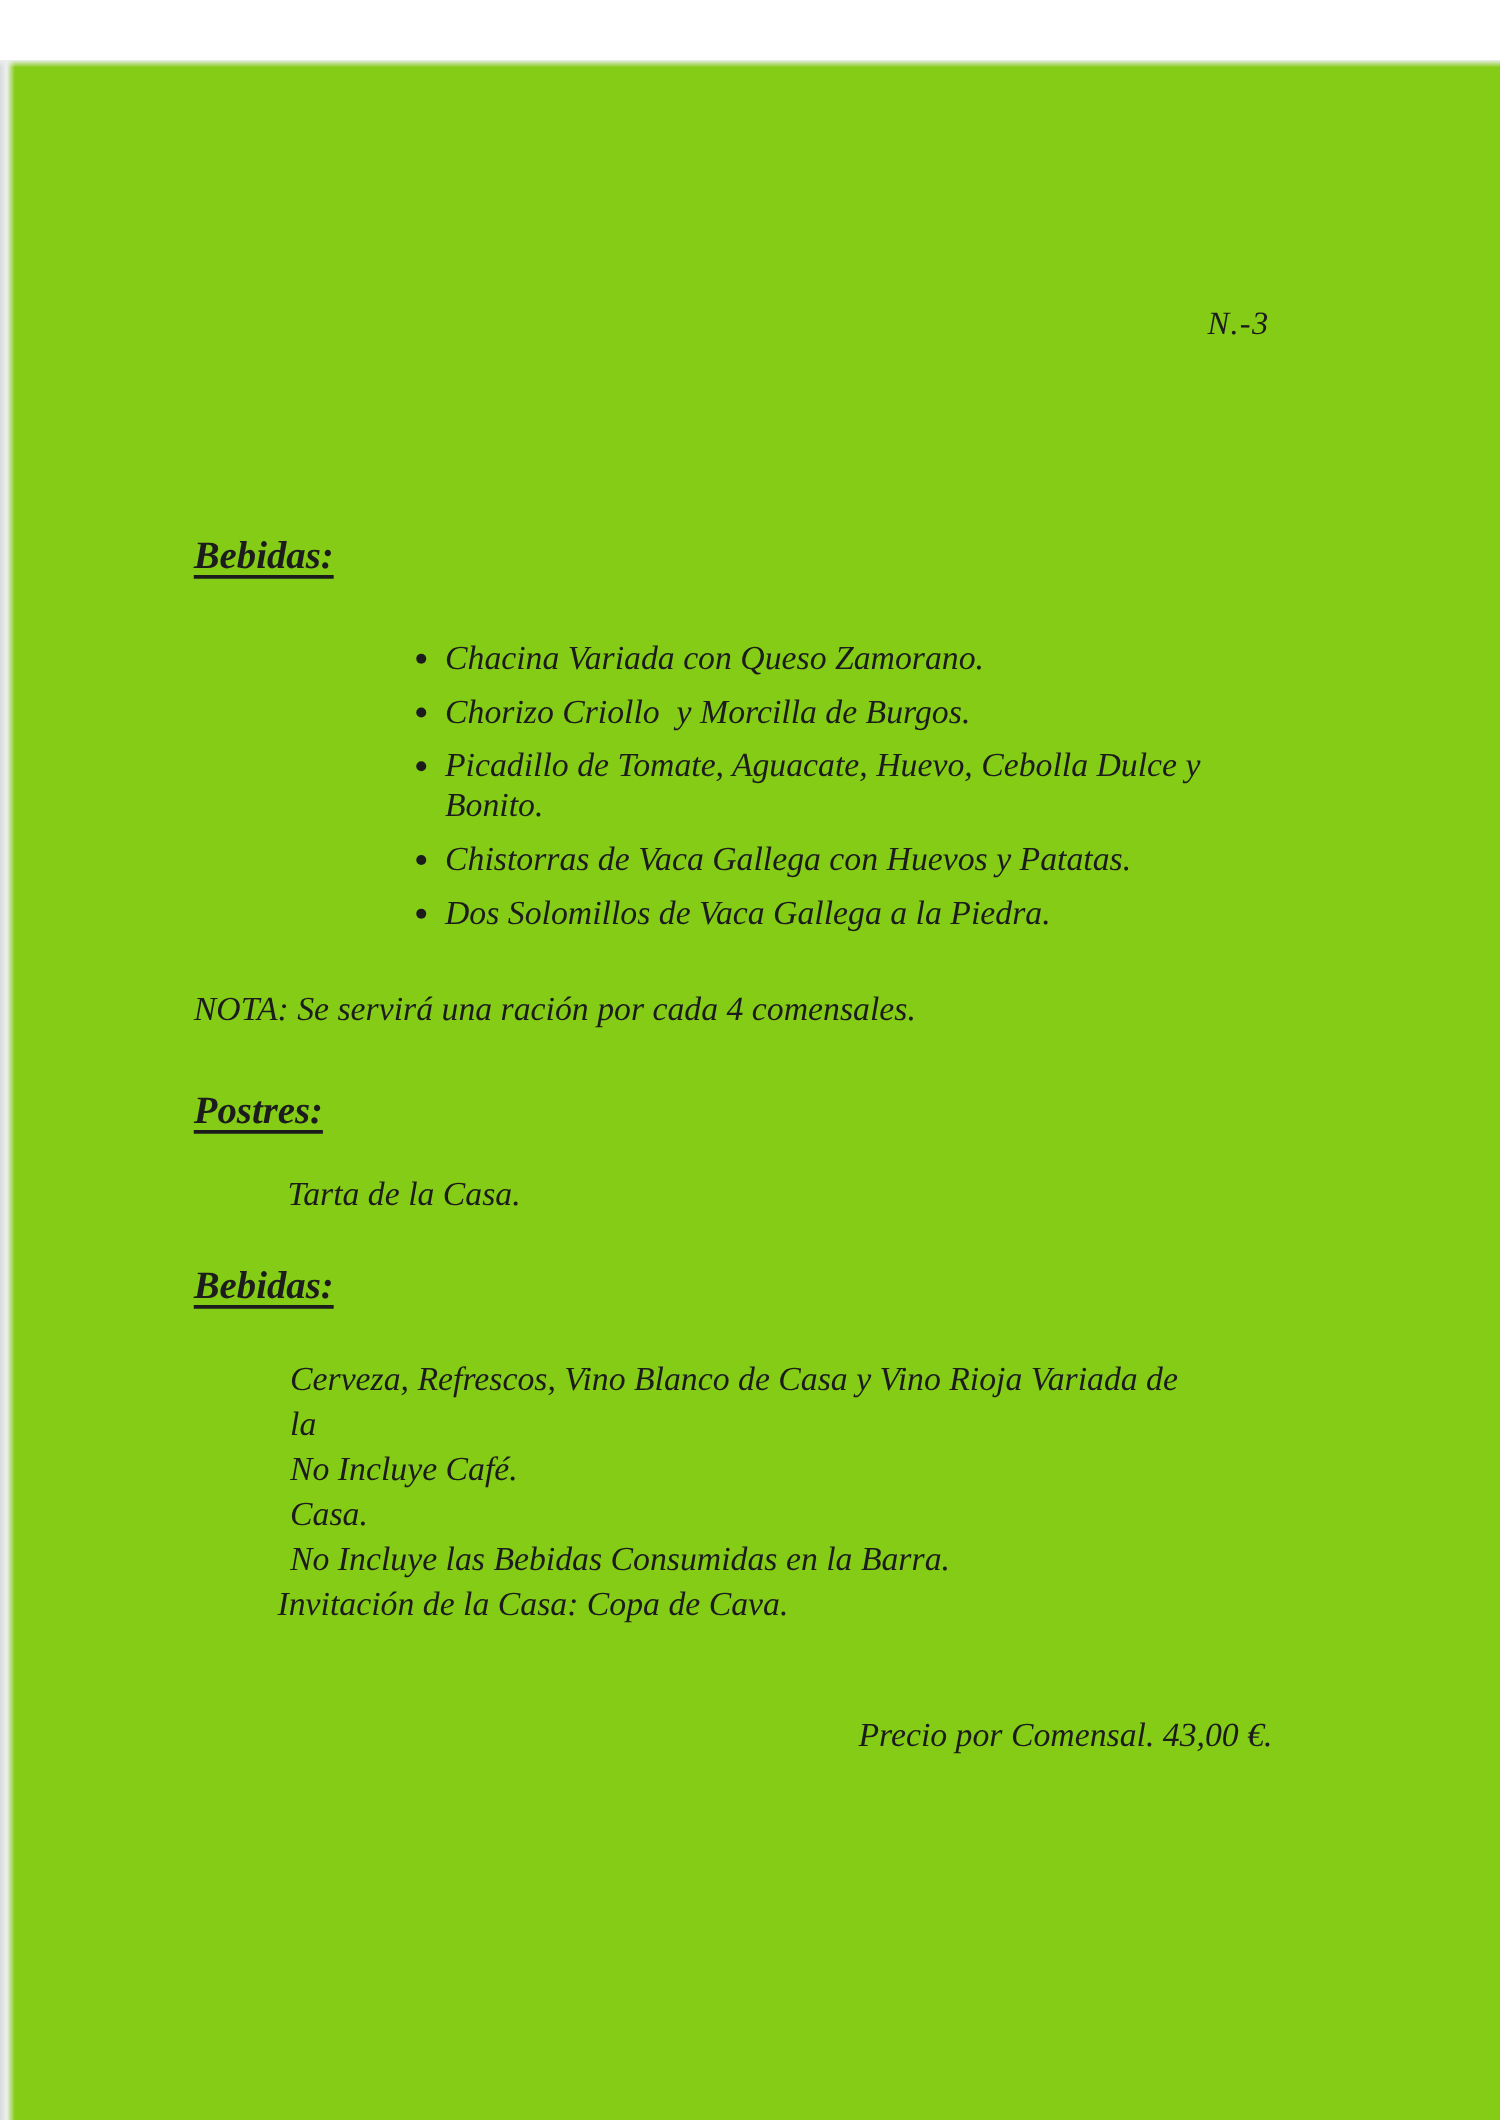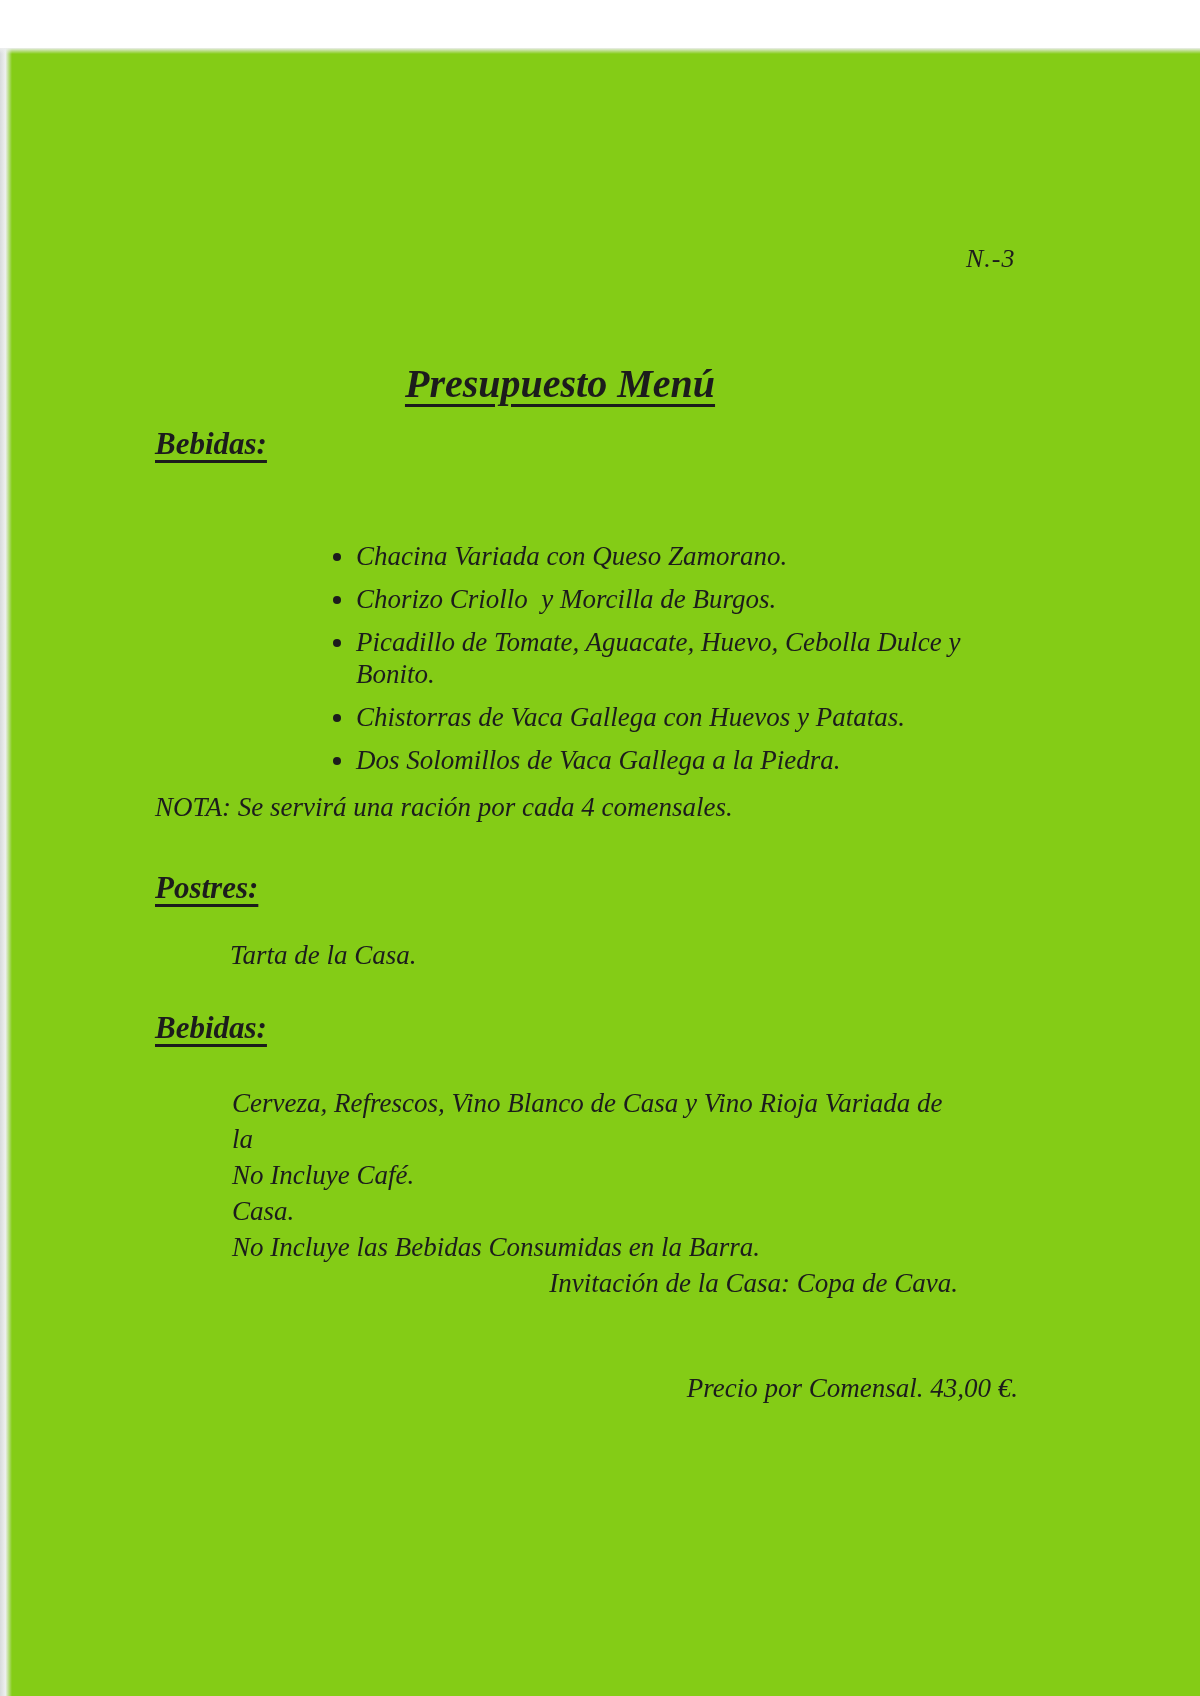--- a/index.html
+++ b/index.html
@@ -60,21 +60,21 @@
     text-underline-offset: 6px;
     text-decoration-thickness: 2.5px;
   }
   .heading-entradas { top: 378px; }
   .heading-postres  { top: 822px; }
   .heading-bebidas  { top: 962px; }
 
   .menu-list {
     position: absolute;
     left: 322px;
-    top: 492px;
+    top: 462px;
     width: 632px;
     margin: 0;
     padding: 0 0 0 34px;
     list-style: disc outside;
     font-size: 27px;
   }
   .menu-list li {
     line-height: 32px;
     margin-bottom: 11px;
     white-space: pre-wrap;
@@ -99,21 +99,21 @@
     position: absolute;
     left: 232px;
     top: 1037px;
     width: 726px;
     font-size: 27px;
   }
   .bebidas-block p {
     margin: 0;
     line-height: 36px;
   }
-  .bebidas-block p.outdent { margin-left: -10px; text-align: right; }
+  .bebidas-block p.outdent { margin-left: -10px; }
 
   .price-block {
     position: absolute;
     right: 182px;
     top: 1322px;
     margin: 0;
     font-size: 27px;
   }
   .price-block p {
     margin: 0;
@@ -122,21 +122,20 @@
 </style>
 </head>
 <body>
 
 <div class="page">
   <div class="scan-edge-left"></div>
   <div class="scan-edge-top"></div>
 
   <div class="page-number">N.-3</div>
 
-  <h1 class="title">Presupuesto Menú</h1>
 
   <h2 class="heading heading-entradas">Bebidas:</h2>
 
   <ul class="menu-list">
     <li>Chacina Variada con Queso Zamorano.</li>
     <li>Chorizo Criollo  y Morcilla de Burgos.</li>
     <li>Picadillo de Tomate, Aguacate, Huevo, Cebolla Dulce y Bonito.</li>
     <li>Chistorras de Vaca Gallega con Huevos y Patatas.</li>
     <li>Dos Solomillos de Vaca Gallega a la Piedra.</li>
   </ul>

